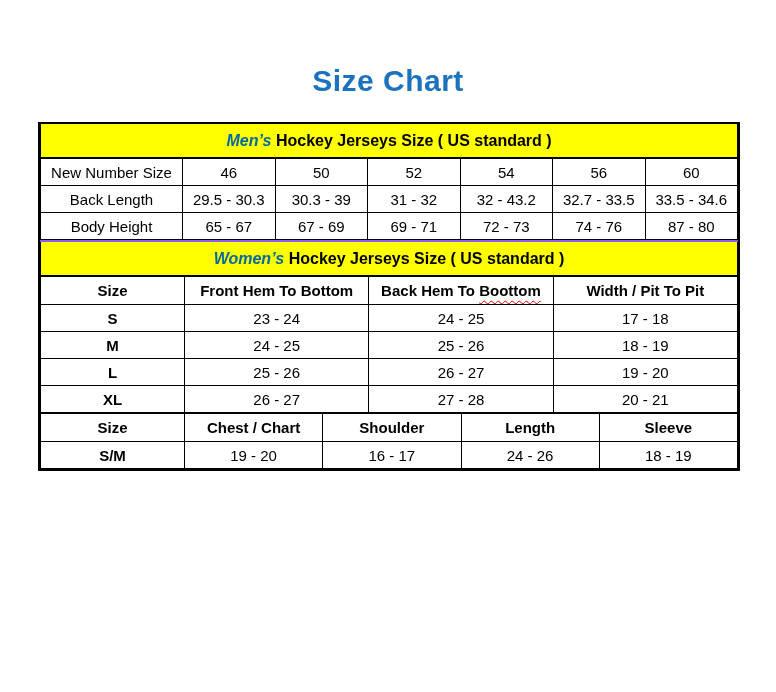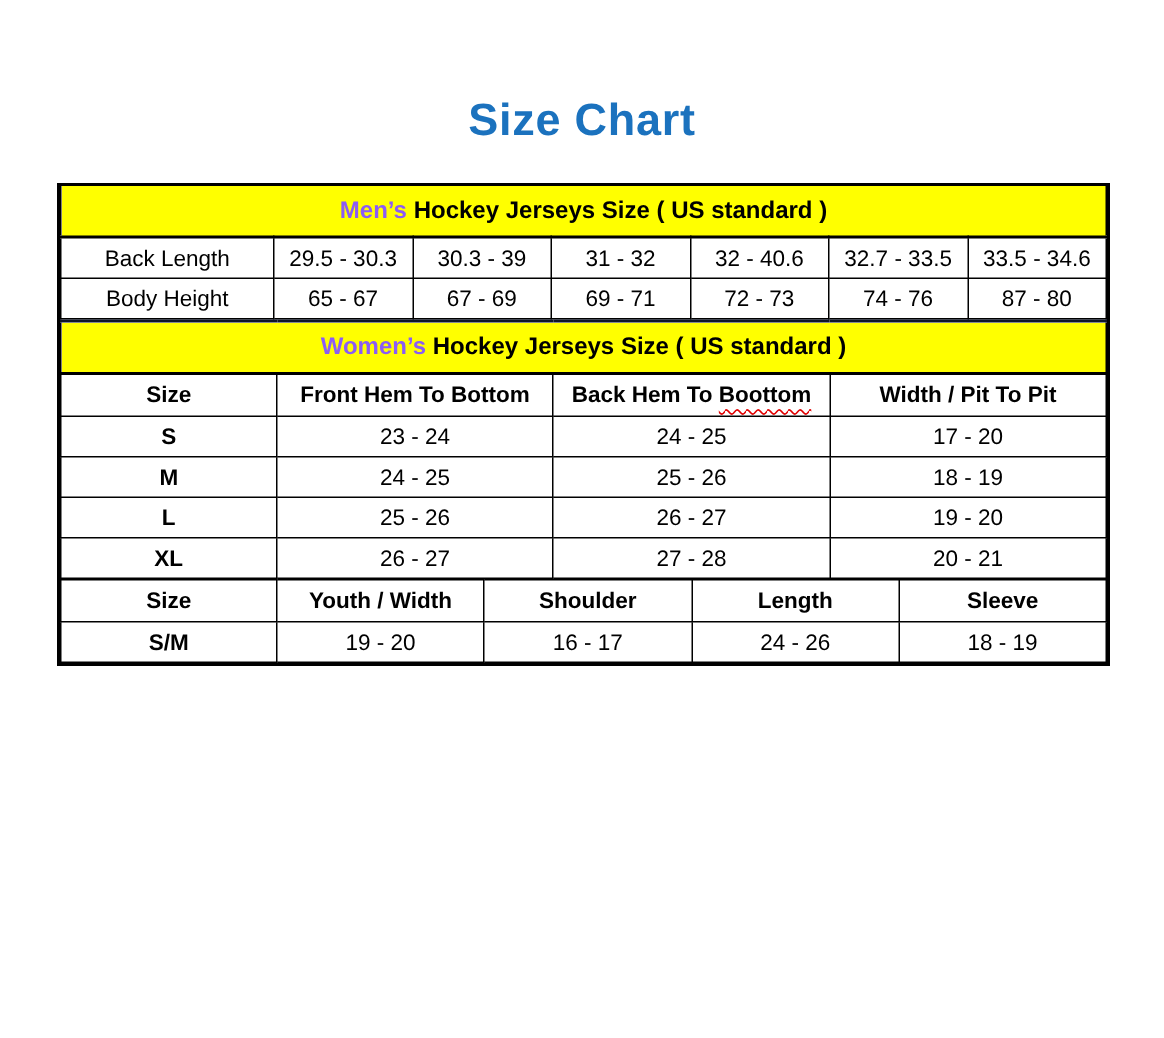--- a/index.html
+++ b/index.html
@@ -47,28 +47,29 @@
     padding: 0 2px;
     font-size: 15px;
     overflow: hidden;
     white-space: nowrap;
   }
   tr.band-row td {
     background: #ffff00;
     height: 33px;
     font-weight: 700;
     font-size: 16px;
-    border-top: 2px solid #0f172a;
+    border-top: 2px solid #8b5cf6;
     border-bottom: 2px solid #000000;
   }
   .tables-wrap table:first-child tr.band-row td {
     border-top: none;
   }
   tr.band-row .accent {
-    color: #8b5cf6;
+    color: #0369a1;
+    font-style: italic;
   }
   tr.head-row th {
     height: 27px;
     font-weight: 700;
   }
   tr.data-row td {
     height: 26px;
     font-weight: 400;
   }
   tr.data-row th.row-label {
@@ -102,25 +103,34 @@
           <col>
           <col>
           <col>
           <col>
       </colgroup>
       <tbody>
         <tr class="band-row">
           <td colspan="7"><span class="accent">Men’s</span><span> Hockey Jerseys Size ( US standard )</span></td>
         </tr>
         <tr class="data-row">
+          <td class="row-label-plain">New Number Size</td>
+          <td>46</td>
+          <td>50</td>
+          <td>52</td>
+          <td>54</td>
+          <td>56</td>
+          <td>60</td>
+        </tr>
+        <tr class="data-row">
           <td class="row-label-plain">Back Length</td>
           <td>29.5 - 30.3</td>
           <td>30.3 - 39</td>
           <td>31 - 32</td>
-          <td>32 - 40.6</td>
+          <td>32 - 43.2</td>
           <td>32.7 - 33.5</td>
           <td>33.5 - 34.6</td>
         </tr>
         <tr class="data-row">
           <td class="row-label-plain">Body Height</td>
           <td>65 - 67</td>
           <td>67 - 69</td>
           <td>69 - 71</td>
           <td>72 - 73</td>
           <td>74 - 76</td>
@@ -143,21 +153,21 @@
         <tr class="head-row">
           <th>Size</th>
           <th>Front Hem To Bottom</th>
           <th><span>Back Hem To </span><span class="squiggle">Boottom</span></th>
           <th>Width / Pit To Pit</th>
         </tr>
         <tr class="data-row">
           <th class="row-label">S</th>
           <td>23 - 24</td>
           <td>24 - 25</td>
-          <td>17 - 20</td>
+          <td>17 - 18</td>
         </tr>
         <tr class="data-row">
           <th class="row-label">M</th>
           <td>24 - 25</td>
           <td>25 - 26</td>
           <td>18 - 19</td>
         </tr>
         <tr class="data-row">
           <th class="row-label">L</th>
           <td>25 - 26</td>
@@ -177,21 +187,21 @@
       <colgroup>
         <col style="width:144px">
           <col>
           <col>
           <col>
           <col>
       </colgroup>
       <tbody>
         <tr class="head-row">
           <th>Size</th>
-          <th>Youth / Width</th>
+          <th>Chest / Chart</th>
           <th>Shoulder</th>
           <th>Length</th>
           <th>Sleeve</th>
         </tr>
         <tr class="data-row">
           <th class="row-label">S/M</th>
           <td>19 - 20</td>
           <td>16 - 17</td>
           <td>24 - 26</td>
           <td>18 - 19</td>

